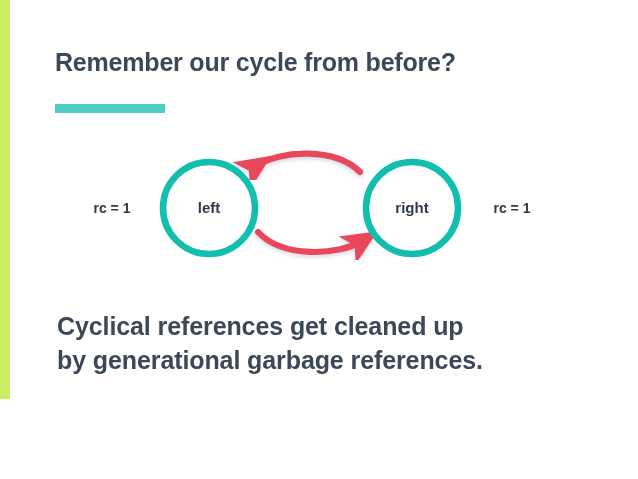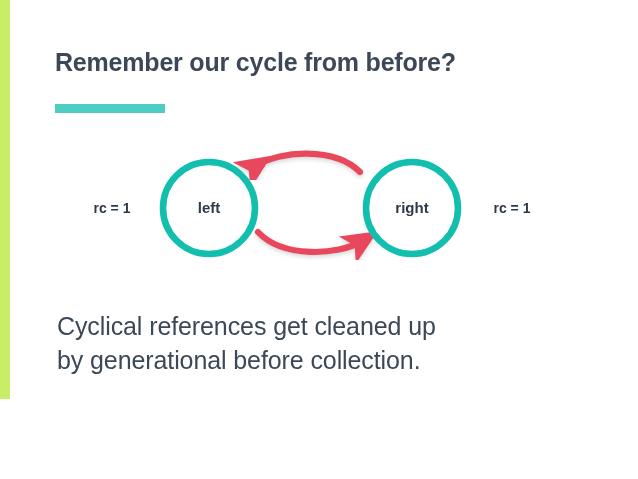--- a/index.html
+++ b/index.html
@@ -67,20 +67,21 @@
     fill: #2f3a4a;
   }
   .body-text {
     position: absolute;
     left: 57px;
     top: 309px;
     font-size: 25px;
     line-height: 34px;
     color: #3c4858;
     letter-spacing: -0.1px;
+    font-weight: bold;
   }
   .body-line {
     display: block;
     white-space: nowrap;
   }
 </style>
 </head>
 <body>
 
 <div class="slide">
@@ -123,16 +124,16 @@
         <text class="node-label" x="412" y="83" text-anchor="middle" fill="#2f3a4a">right</text>
       </g>
 
       <text class="rc-label" x="112" y="83" text-anchor="middle" fill="#2f3a4a">rc = 1</text>
       <text class="rc-label" x="512" y="83" text-anchor="middle" fill="#2f3a4a">rc = 1</text>
     </svg>
   </div>
 
   <div class="body-text" style="color: rgb(60, 72, 88);">
     <span class="body-line">Cyclical references get cleaned up</span>
-    <span class="body-line">by generational before collection.</span>
+    <span class="body-line">by generational garbage references.</span>
   </div>
 
 </div>
 
 </body></html>

